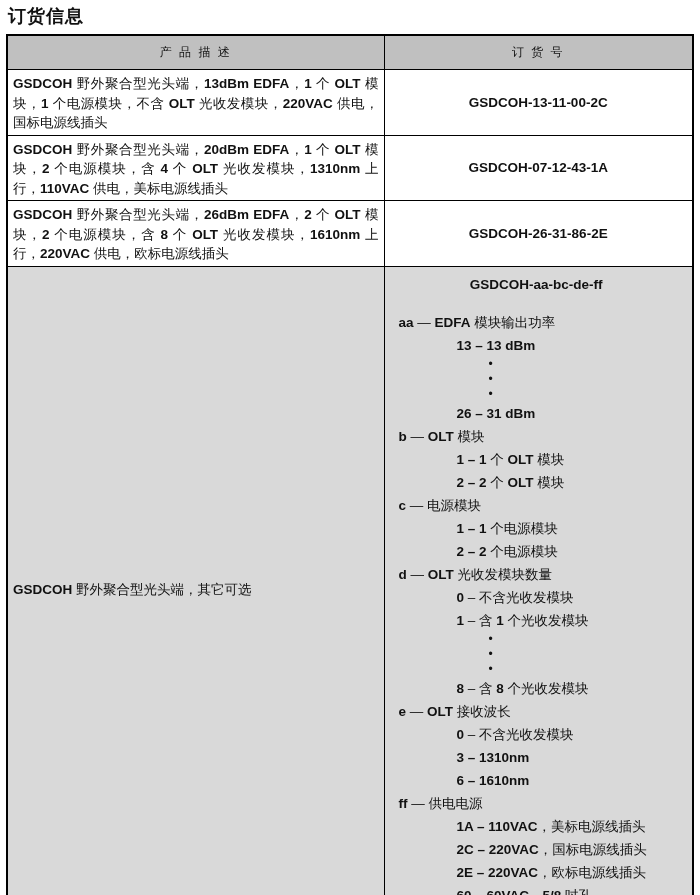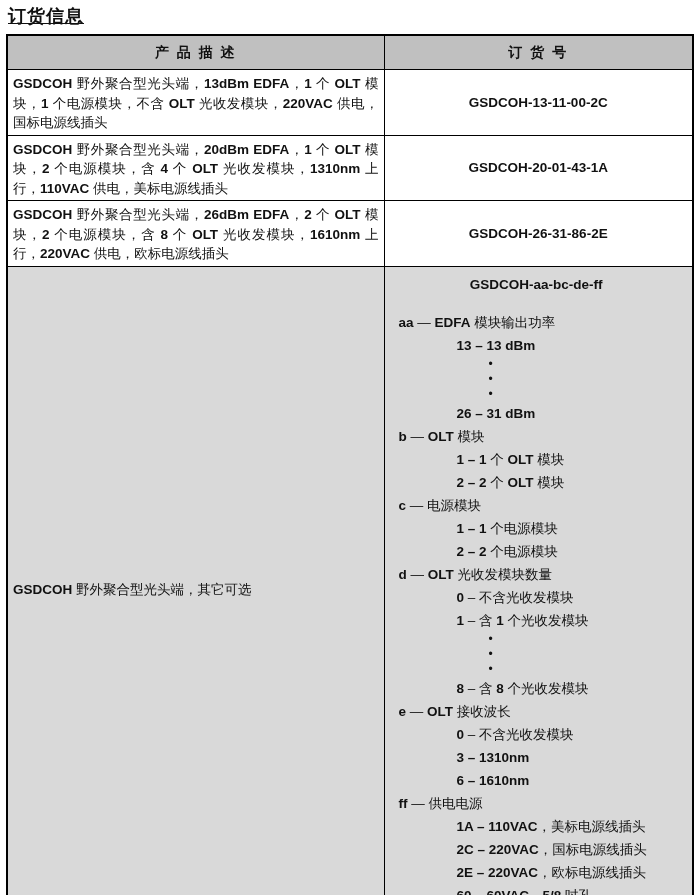--- a/index.html
+++ b/index.html
@@ -15,35 +15,34 @@
   .page {
     padding: 2px 6px 0 6px;
     box-sizing: border-box;
     width: 700px;
   }
   .title {
     font-size: 18px;
     font-weight: bold;
     margin: 2px 0 6px 2px;
     letter-spacing: 1px;
-    text-decoration: underline;
   }
   table.order-table {
     border-collapse: collapse;
     table-layout: fixed;
     width: 686px;
     border: 2px solid var(--border, #000000);
   }
   col.c1 { width: 377px; }
   col.c2 { width: 309px; }
   th {
     background: var(--header-bg, #c0c0c0);
     border: 1px solid var(--border, #000000);
-    font-size: 14px;
-    font-weight: bold;
+    font-size: 12px;
+    font-weight: normal;
     height: 31px;
     letter-spacing: 2px;
     text-align: center;
   }
   td {
     border: 1px solid var(--border, #000000);
     vertical-align: top;
   }
   td.desc-cell {
     padding: 4px 5px 2px 5px;
@@ -102,21 +101,21 @@
         <th>订 货 号</th>
       </tr>
     </thead>
     <tbody id="product-rows">
         <tr>
           <td class="desc-cell"><span class="lat">GSDCOH</span> 野外聚合型光头端，<span class="lat">13dBm EDFA</span>，<span class="lat">1</span> 个 <span class="lat">OLT</span> 模块，<span class="lat">1</span> 个电源模块，不含 <span class="lat">OLT</span> 光收发模块，<span class="lat">220VAC</span> 供电，国标电源线插头</td>
           <td class="order-cell"><span class="lat">GSDCOH-13-11-00-2C</span></td>
         </tr>
         <tr>
           <td class="desc-cell"><span class="lat">GSDCOH</span> 野外聚合型光头端，<span class="lat">20dBm EDFA</span>，<span class="lat">1</span> 个 <span class="lat">OLT</span> 模块，<span class="lat">2</span> 个电源模块，含 <span class="lat">4</span> 个 <span class="lat">OLT</span> 光收发模块，<span class="lat">1310nm</span> 上行，<span class="lat">110VAC</span> 供电，美标电源线插头</td>
-          <td class="order-cell"><span class="lat">GSDCOH-20-01-43-1A</span></td>
+          <td class="order-cell"><span class="lat">GSDCOH-07-12-43-1A</span></td>
         </tr>
         <tr>
           <td class="desc-cell"><span class="lat">GSDCOH</span> 野外聚合型光头端，<span class="lat">26dBm EDFA</span>，<span class="lat">2</span> 个 <span class="lat">OLT</span> 模块，<span class="lat">2</span> 个电源模块，含 <span class="lat">8</span> 个 <span class="lat">OLT</span> 光收发模块，<span class="lat">1610nm</span> 上行，<span class="lat">220VAC</span> 供电，欧标电源线插头</td>
           <td class="order-cell"><span class="lat">GSDCOH-26-31-86-2E</span></td>
         </tr>
       </tbody>
     <tbody>
       <tr class="custom-row">
         <td class="custom-desc"><span class="lat">GSDCOH</span> 野外聚合型光头端，其它可选</td>
         <td class="code-cell">

